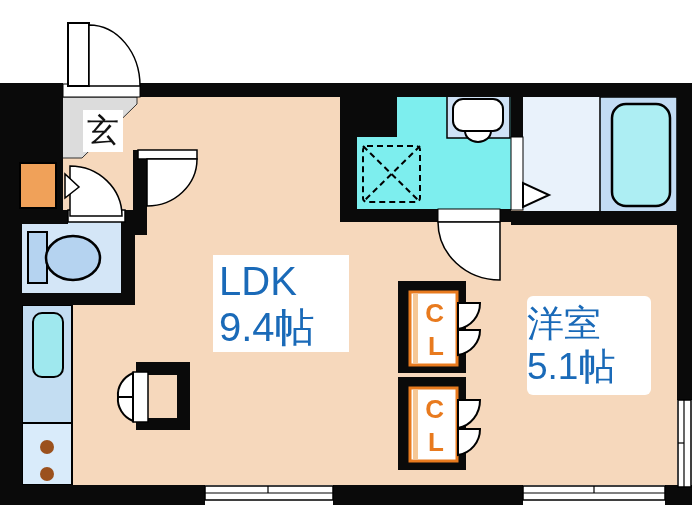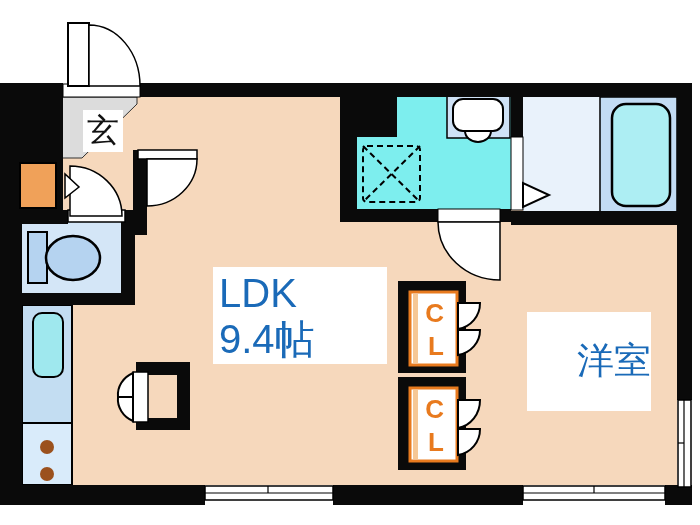--- a/index.html
+++ b/index.html
@@ -2,22 +2,22 @@
 <html style="--floor: #f6d8bc; --wall: #0a0a0a; --wet: #7deeee; --sinkcyan: #9fe8ee; --bathfloor: #e9f2fb; --tubpanel: #c3dcf4; --tubfill: #adeef3; --genkantile: #dcdcdc; --labelblue: #1a6ab8; --closetorange: #e87a1e; --stripeorange: #f6c795; --cabinetorange: #f0a159; --burnerbrown: #9b511d; --counterblue: #c3ddf2; --counterlight: #d9ebfa; --basinblue: #cfe2f6; --toiletfloor: #d4e6f7; --fixtureblue: #b5d3f0;"><head>
 <meta charset="utf-8">
 <style>
   html,body{margin:0;padding:0;background:#fff;}
   #plan{position:relative;width:700px;height:525px;background:#fff;overflow:hidden;
         font-family:"Liberation Sans","DejaVu Sans",sans-serif;}
   #plan svg{position:absolute;left:0;top:0;}
   .lbl{position:absolute;background:#fff;display:flex;flex-direction:column;
        justify-content:center;color:var(--labelblue);}
   .lbl .ln{line-height:1.15;white-space:nowrap;}
-  #ldk-label{left:213px;top:267px;width:174px;height:97px;font-size:40px;padding-left:6px;box-sizing:border-box;}
-  #bedroom-label{left:527px;top:312px;width:124px;height:99px;font-size:37px;align-items:flex-end;}
+  #ldk-label{left:213px;top:255px;width:136px;height:97px;font-size:40px;padding-left:6px;box-sizing:border-box;}
+  #bedroom-label{left:527px;top:296px;width:124px;height:99px;font-size:37px;align-items:flex-start;border-radius:6px;}
   #genkan-label{left:83px;top:110px;width:40px;height:42px;font-size:32px;color:#111;align-items:center;}
   .cl-lbl{position:absolute;width:24px;color:var(--closetorange);font-size:26px;font-weight:bold;
           line-height:1.25;word-break:break-all;text-align:right;background:transparent;}
   #cl-upper{left:420px;top:297px;}
   #cl-lower{left:420px;top:393px;}
 </style>
 </head>
 <body>
 
 <div id="plan">
@@ -155,17 +155,18 @@
     </g>
   </g>
 </svg>
 
   <div class="lbl" id="ldk-label">
     <div class="ln">LDK</div>
     <div class="ln">9.4帖</div>
   </div>
   <div class="lbl" id="bedroom-label">
     <div class="ln">洋室</div>
+    <div class="ln">5.1帖</div>
   </div>
   <div class="lbl" id="genkan-label">玄</div>
   <div class="cl-lbl" id="cl-upper">CL</div>
   <div class="cl-lbl" id="cl-lower">CL</div>
 </div>
 
 </body></html>

